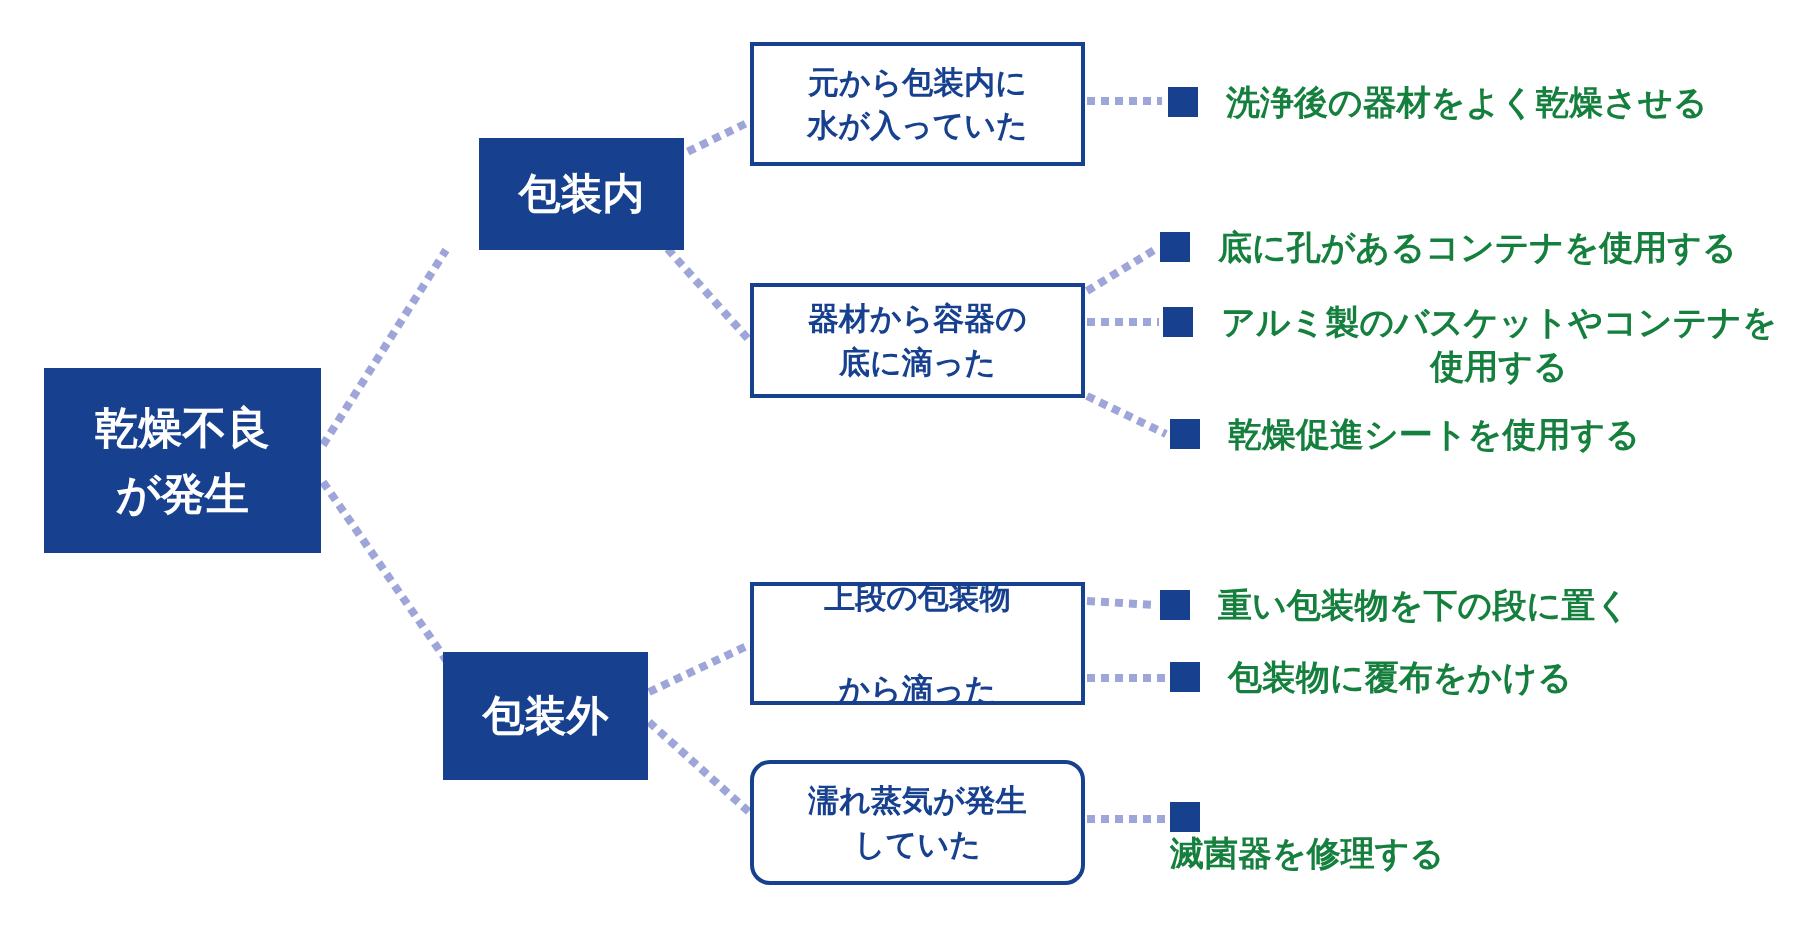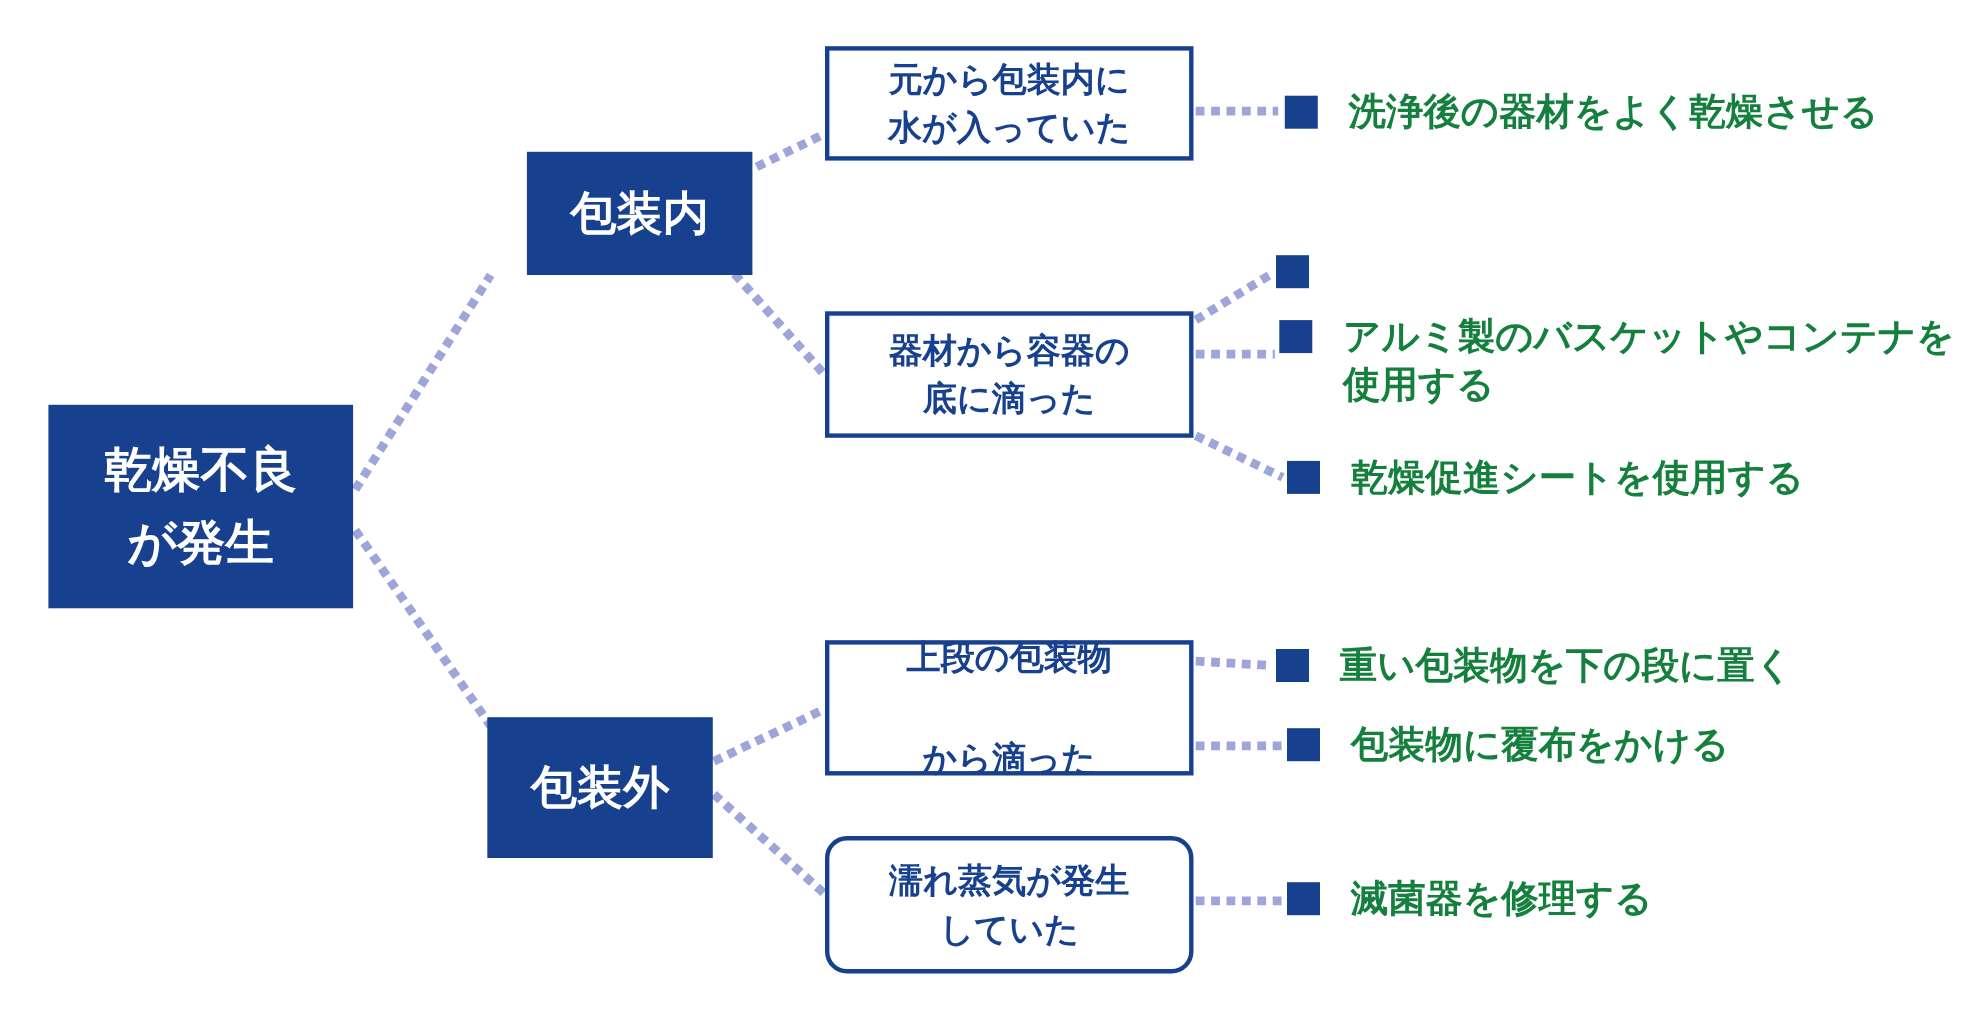--- a/index.html
+++ b/index.html
@@ -29,21 +29,21 @@
   }
   .cat-inside{left:443px;top:138px;width:205px;height:112px;font-size:42px;margin-left:36px;}
   .cat-outside{left:443px;top:652px;width:205px;height:128px;font-size:42px;font-family:Liberation Mono, monospace;}
   .cause-box{
     left:750px;width:335px;
     background:#ffffff;
     border:4px solid #17418F;
     color:#17418F;
     font-size:31px;line-height:1.4;
   }
-  .cause-0{top:42px;height:104px;}
+  .cause-0{top:42px;height:124px;}
   .cause-1{top:283px;height:115px;}
   .cause-2{top:582px;height:123px;gap:48px;}
   .cause-3{top:760px;height:125px;border-radius:20px;}
   .cause-box span{display:block;}
   .remedy{
     position:absolute;
     display:flex;align-items:flex-start;
     color:#15803d;
     font-weight:700;
     font-size:34px;line-height:1.28;
@@ -51,25 +51,25 @@
   .bullet{
     flex:0 0 auto;
     width:30px;height:30px;
     background:#17418F;
     margin-top:6px;
     margin-right:28px;
   }
   .remedy-text span{display:block;}
   .r0{left:1168px;top:81px;}
   .r1{left:1160px;top:226px;}
-  .r2{left:1163px;top:285px;}
+  .r2{left:1163px;top:301px;text-align:center;}
   .r3{left:1170px;top:413px;}
   .r4{left:1160px;top:584px;}
   .r5{left:1170px;top:656px;}
-  .r6{left:1170px;top:796px;}
+  .r6{left:1170px;top:796px;flex-direction:column;}
 </style>
 </head>
 <body>
 
 <div class="canvas">
 
   <svg class="connectors" width="1800" height="930" viewBox="0 0 1800 930">
     <g stroke="#9EA5D8" stroke-width="8" stroke-dasharray="8 6" fill="none" stroke-linecap="butt">
       <line x1="323" y1="445" x2="446" y2="250"></line>
       <line x1="323" y1="482" x2="446" y2="660"></line>
@@ -117,20 +117,23 @@
   </div>
 
   <div class="remedy r0">
     <div class="bullet"></div>
     <div class="remedy-text">
       <span>洗浄後の器材をよく乾燥させる</span>
     </div>
   </div>
   <div class="remedy r1">
     <div class="bullet"></div>
+    <div class="remedy-text">
+      <span>底に孔があるコンテナを使用する</span>
+    </div>
   </div>
   <div class="remedy r2">
     <div class="bullet"></div>
     <div class="remedy-text">
       <span>アルミ製のバスケットやコンテナを</span>
       <span>使用する</span>
     </div>
   </div>
   <div class="remedy r3">
     <div class="bullet"></div>

